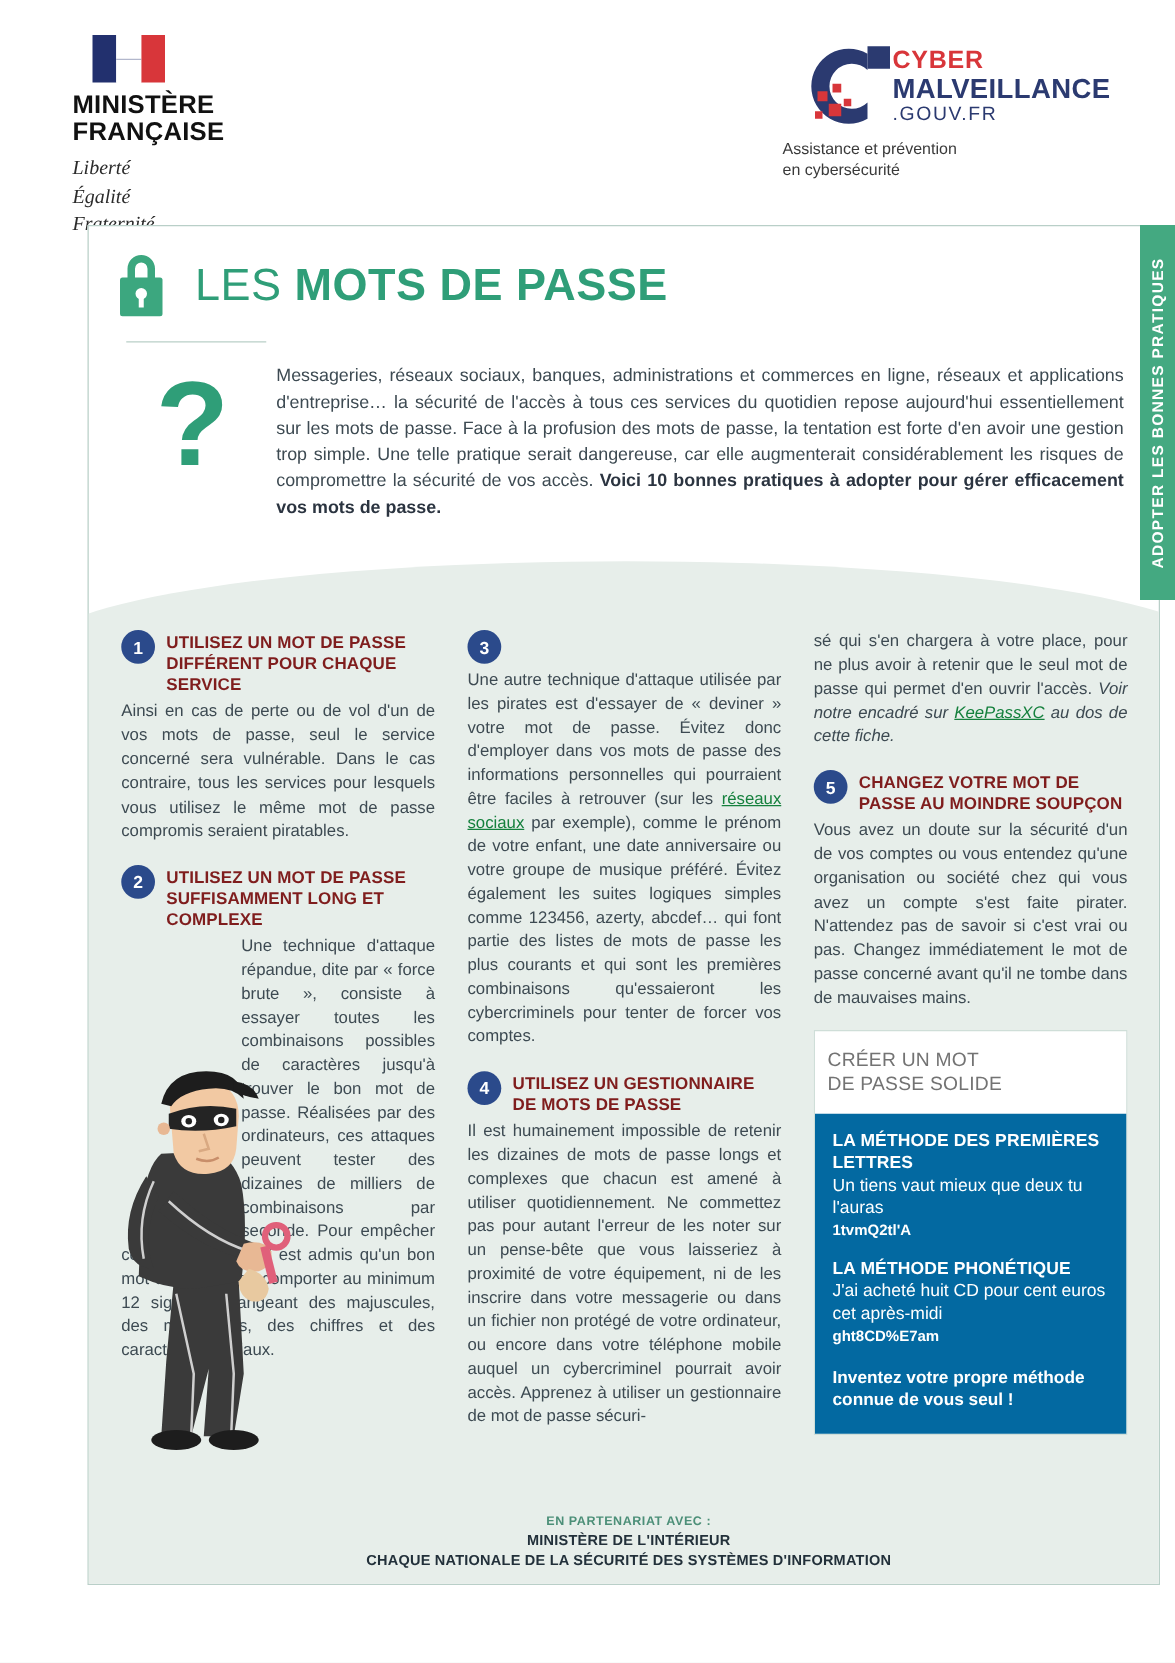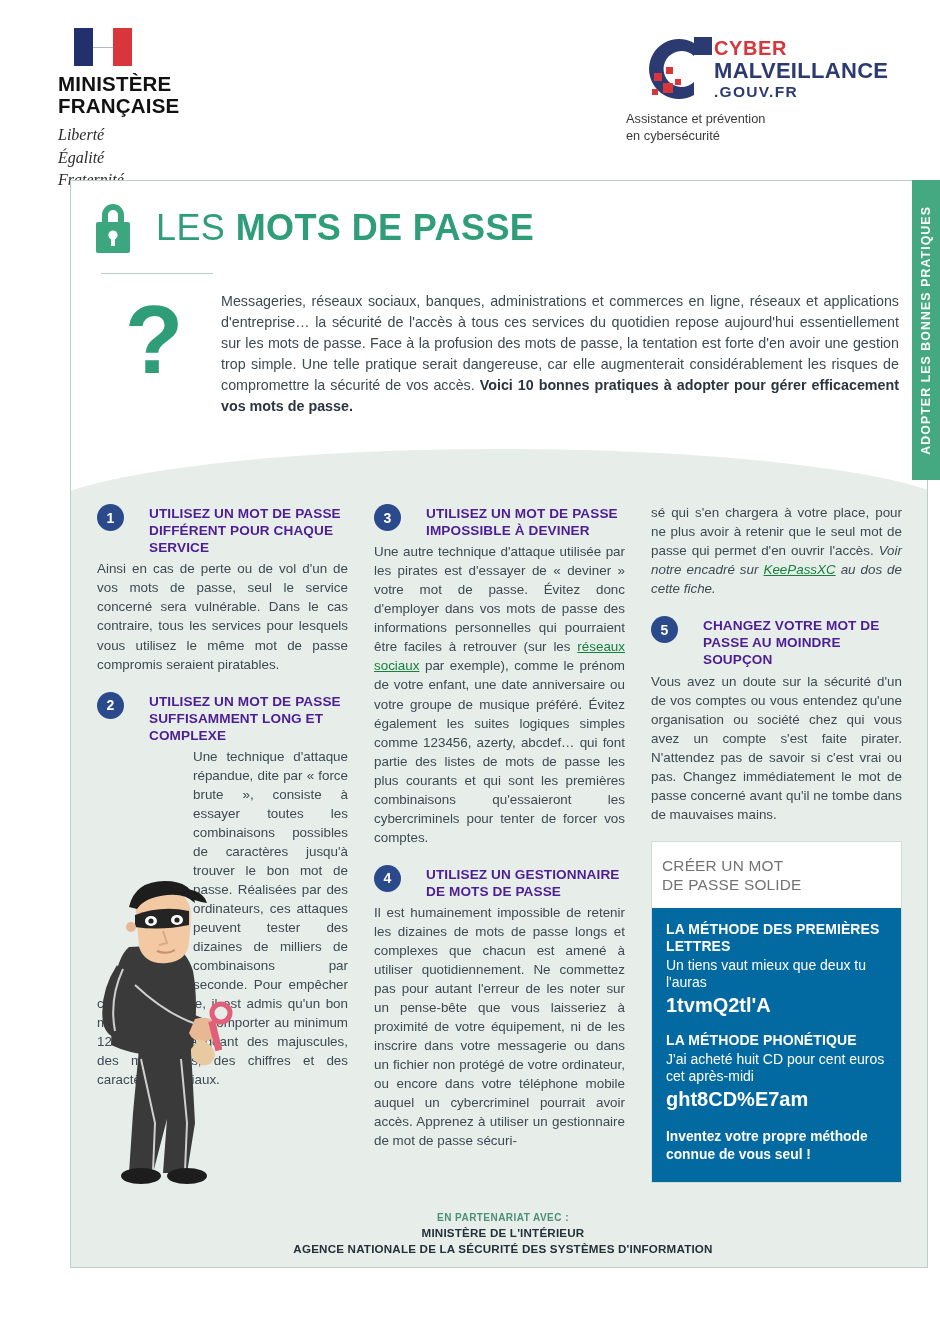--- a/index.html
+++ b/index.html
@@ -97,21 +97,20 @@
     letter-spacing: .3px;
     color: #2b3a70;
     line-height: 1.05;
   }
   .w-gouv {
     font-size: 15.5px;
     letter-spacing: 1.3px;
     color: #2b3a70;
     line-height: 1.2;
     margin-top: 1px;
-    font-weight: bold;
   }
   .cyber-tag {
     margin-top: 6px;
     font-size: 12.8px;
     line-height: 1.3;
     color: #3a3a3a;
     padding-left: 4px;
   }
 
   
@@ -238,24 +237,23 @@
     display: flex;
     align-items: center;
     justify-content: center;
     margin-top: 1px;
   }
   .tip-title {
     flex: 1 1 auto;
     font-size: 13.6px;
     font-weight: bold;
     line-height: 1.26;
-    color: #4c1d95;
+    color: #7f1d1d;
     letter-spacing: .1px;
     padding-top: 2px;
-    margin-left: 16px;
   }
   .tip-body {
     font-size: 13.4px;
     line-height: 1.42;
     color: #3d4a52;
     text-align: justify;
     margin: 0 0 17px 0;
   }
   .tip-body a, .inline-link {
     color: #15803d;
@@ -306,21 +304,21 @@
     font-weight: bold;
     line-height: 1.24;
     letter-spacing: .1px;
   }
   .gb-phrase {
     font-size: 14px;
     line-height: 1.27;
     margin-top: 1px;
   }
   .gb-pw {
-    font-size: 20px;
+    font-size: 12px;
     font-weight: bold;
     margin-top: 2px;
   }
   .gb-gap { height: 15px; }
   .gb-final {
     font-size: 13.8px;
     font-weight: bold;
     line-height: 1.3;
     margin-top: 17px;
   }
@@ -467,21 +465,20 @@
         <path d="M74 78 q10 4 18 -1" fill="none" stroke="#c88e6a" stroke-width="2"></path>
 
         <circle cx="48" cy="54" r="5" fill="#e8b894"></circle>
       </svg>
     </div>
 
     <div class="col">
 
       <div class="tip-head">
         <div class="badge">3</div>
-        <div class="tip-title">UTILISEZ UN MOT DE PASSE IMPOSSIBLE À DEVINER</div>
       </div>
       <p class="tip-body">
         <span>Une autre technique d'attaque utilisée par les pirates est d'essayer de « deviner » votre mot de passe. Évitez donc d'employer dans vos mots de passe des informations personnelles qui pourraient être faciles à retrouver (sur les </span><a href="#" class="inline-link">réseaux sociaux</a><span> par exemple), comme le prénom de votre enfant, une date anniversaire ou votre groupe de musique préféré. Évitez également les suites logiques simples comme 123456, azerty, abcdef… qui font partie des listes de mots de passe les plus courants et qui sont les premières combinaisons qu'essaieront les cybercriminels pour tenter de forcer vos comptes.</span>
       </p>
 
       <div class="tip-head">
         <div class="badge">4</div>
         <div class="tip-title">UTILISEZ UN GESTIONNAIRE DE MOTS DE PASSE</div>
       </div>
       <p class="tip-body">Il est humainement impossible de retenir les dizaines de mots de passe longs et complexes que chacun est amené à utiliser quotidiennement. Ne commettez pas pour autant l'erreur de les noter sur un pense-bête que vous laisseriez à proximité de votre équipement, ni de les inscrire dans votre messagerie ou dans un fichier non protégé de votre ordinateur, ou encore dans votre téléphone mobile auquel un cybercriminel pourrait avoir accès. Apprenez à utiliser un gestionnaire de mot de passe sécuri-</p>
@@ -514,19 +511,19 @@
           <div class="gb-pw">ght8CD%E7am</div>
           <div class="gb-final">Inventez votre propre méthode connue de vous seul !</div>
         </div>
       </div>
     </div>
   </div>
 
   <div class="footer">
     <div class="f-partner">EN PARTENARIAT AVEC :</div>
     <div class="f-line">MINISTÈRE DE L'INTÉRIEUR</div>
-    <div class="f-line">AGENCE NATIONALE DE LA SÉCURITÉ DES SYSTÈMES D'INFORMATION</div>
+    <div class="f-line">CHAQUE NATIONALE DE LA SÉCURITÉ DES SYSTÈMES D'INFORMATION</div>
   </div>
 </div>
 
 <div class="side-tab">
   <span>ADOPTER LES BONNES PRATIQUES</span>
 </div>
 
 </body></html>

